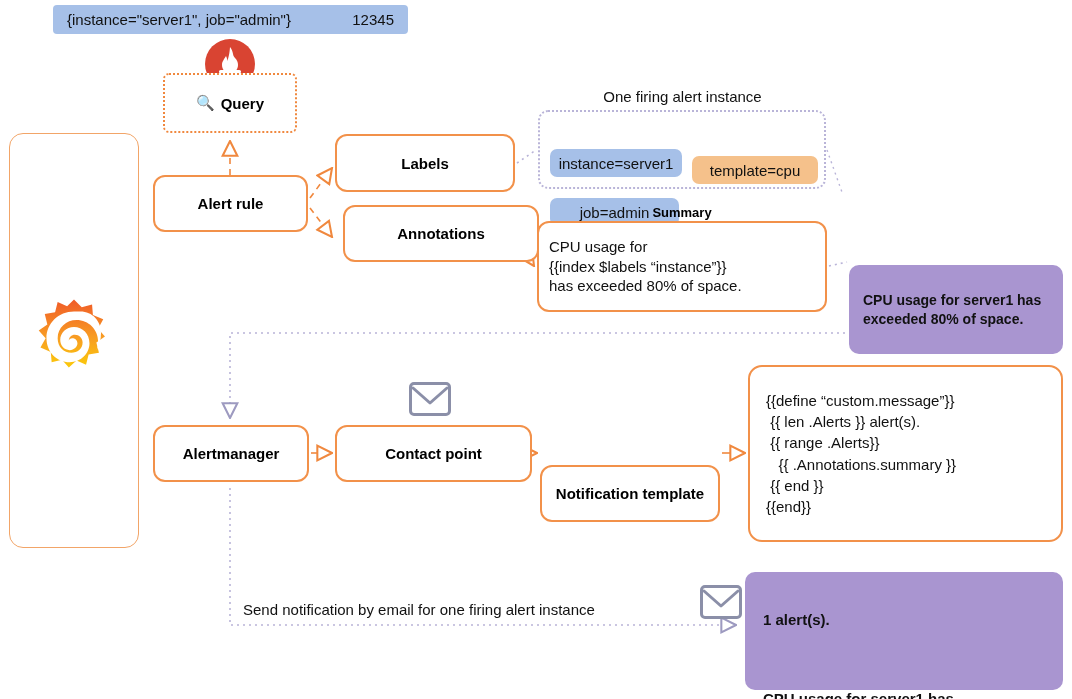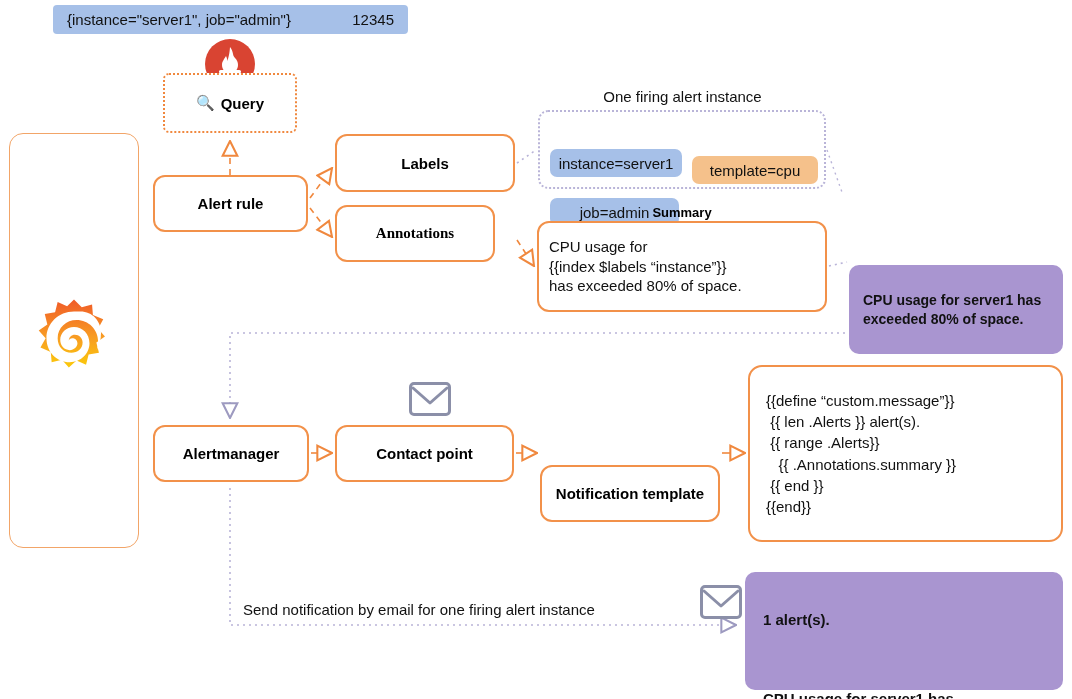--- a/index.html
+++ b/index.html
@@ -49,23 +49,23 @@
   .qbar{
     left:53px;top:5px;width:355px;height:29px;
     background:#a6c0e8;border-radius:4px;
     display:flex;align-items:center;justify-content:space-between;
     padding:0 14px;box-sizing:border-box;
     font-size:15px;color:#111;
   }
 
   .alert-rule{left:153px;top:175px;width:155px;height:57px;}
   .labels-box{left:335px;top:134px;width:180px;height:58px;}
-  .annotations-box{left:335px;top:205px;width:160px;height:57px;font-family:Liberation Serif, serif;}
+  .annotations-box{left:343px;top:205px;width:196px;height:57px;}
   .alertmanager{left:153px;top:425px;width:156px;height:57px;}
-  .contact-point{left:335px;top:425px;width:179px;height:57px;}
+  .contact-point{left:335px;top:425px;width:197px;height:57px;}
   .notif-template{left:540px;top:425px;width:180px;height:57px;margin-top:40px;}
 
   
   .instance-title{
     left:535px;top:88px;width:295px;text-align:center;
     font-size:15px;color:#111;
   }
   .instance-box{
     left:538px;top:110px;width:288px;height:79px;
     border:2px dotted #b9b4d8;border-radius:10px;background:#fff;

